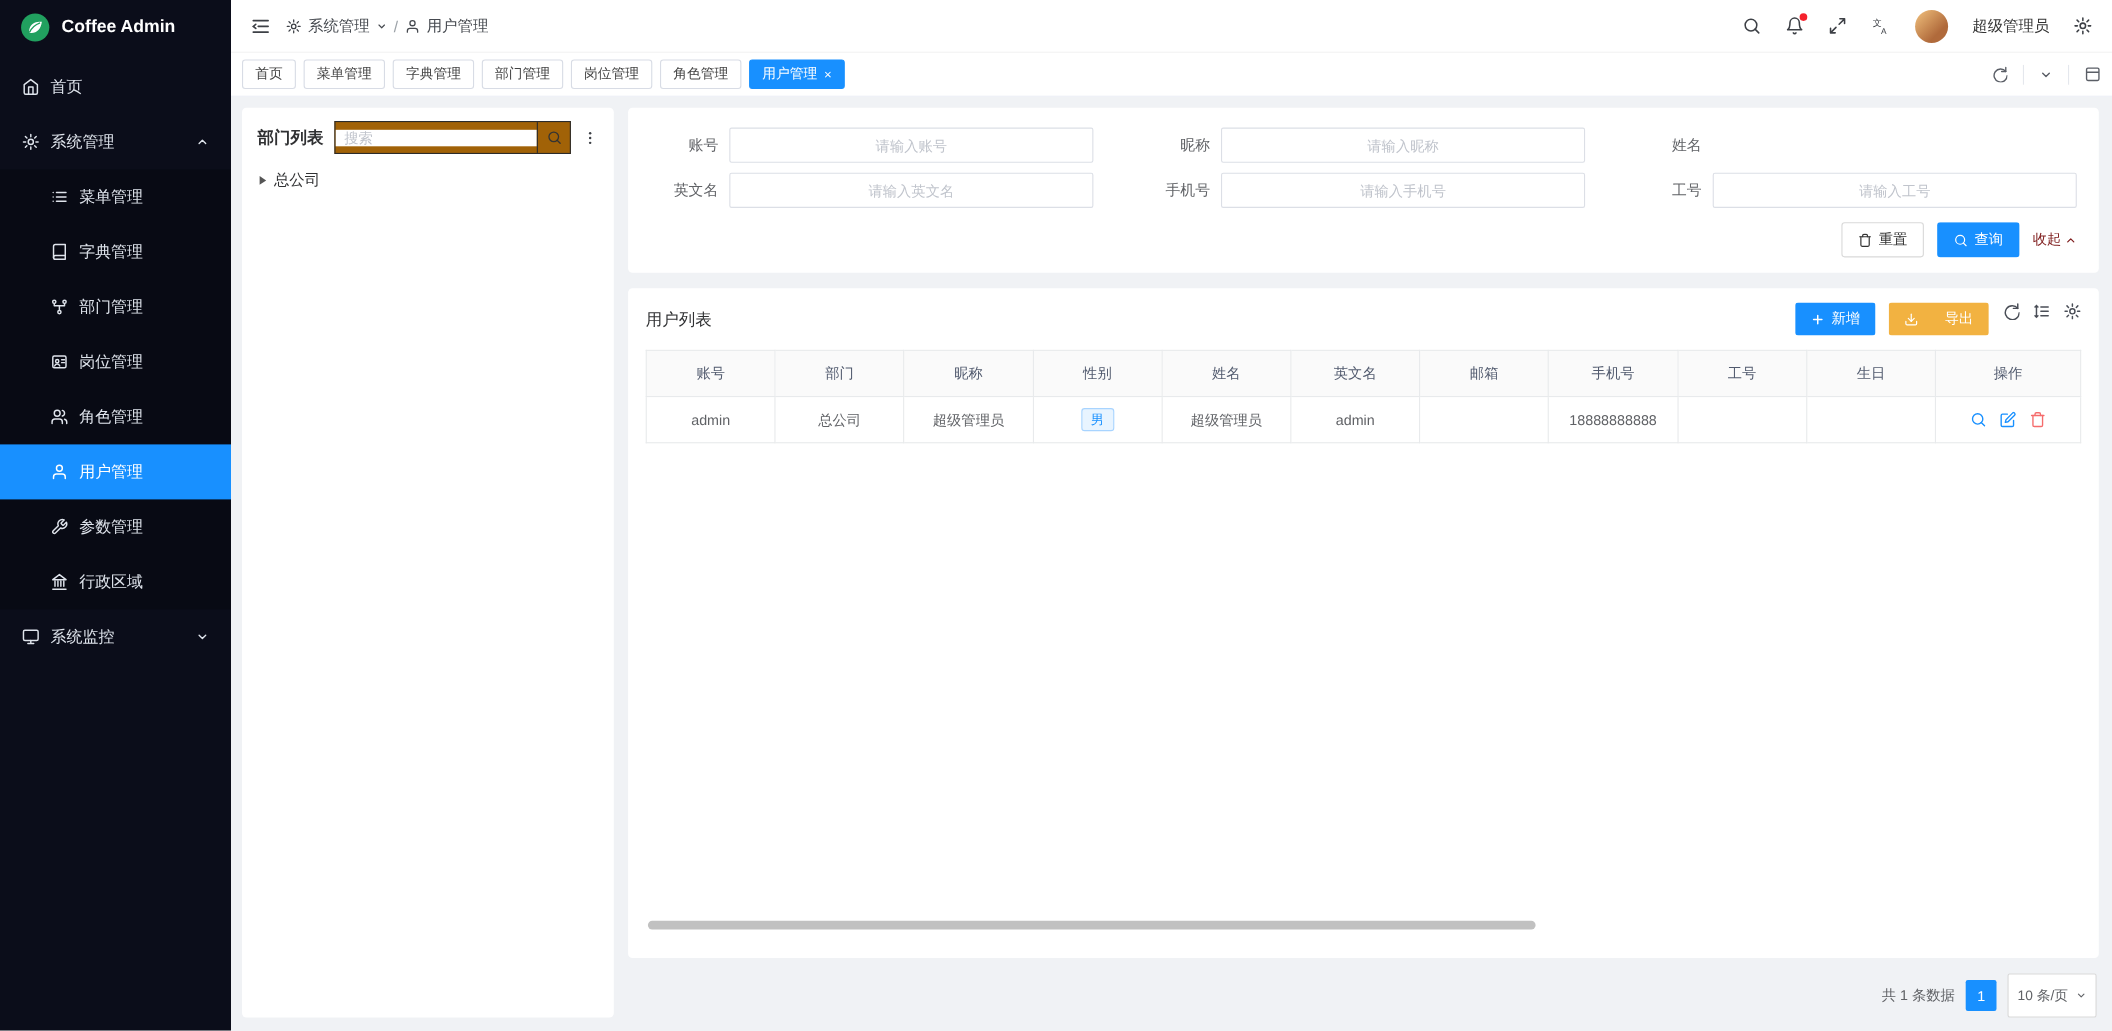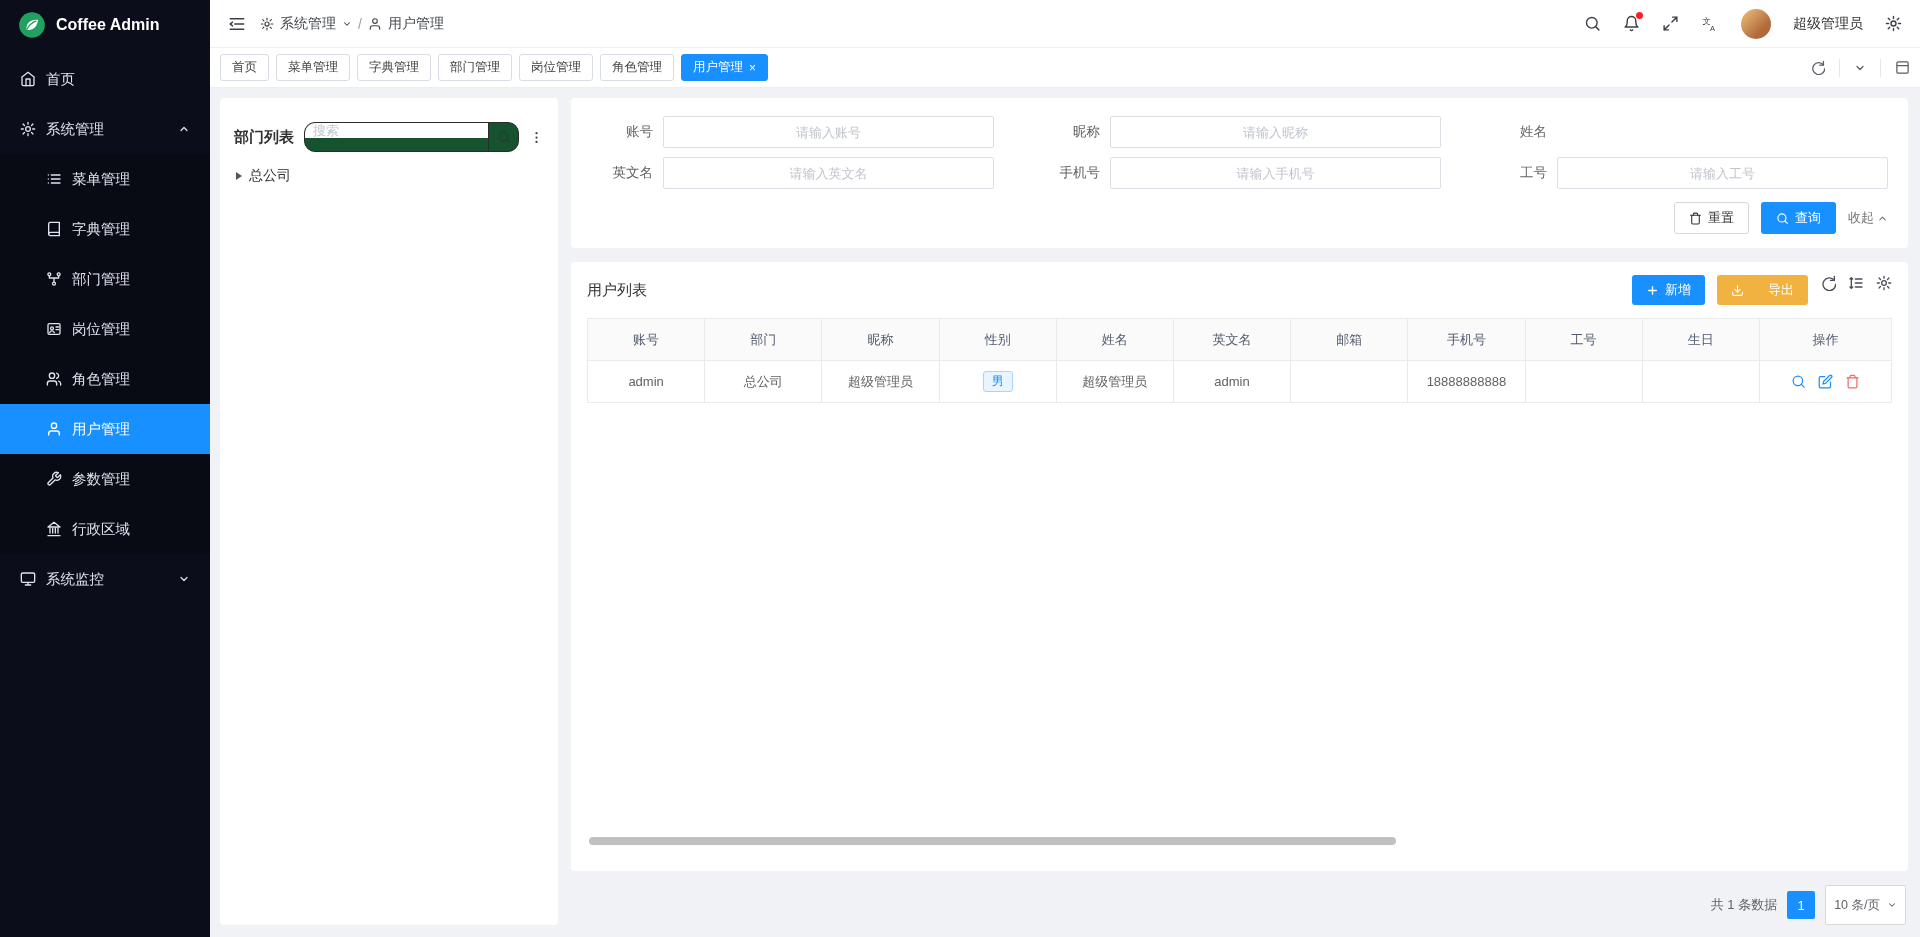--- a/index.html
+++ b/index.html
@@ -37,23 +37,23 @@
   .tab.active { background:#1890ff; border-color:#1890ff; color:#fff; }
   .tab .close { font-size:12px; line-height:1; }
   .tabbar-right { margin-left:auto; display:flex; align-items:center; gap:14px; color:#5a5e66; }
   .tabbar-right .sep { width:1px; height:18px; background:#e4e7ed; }
   .tb-btn { display:flex; align-items:center; cursor:pointer; }
 
   
   .content { flex:1; display:flex; gap:13px; padding:10px 12px 12px 10px; min-height:0; }
 
   .dept-panel { width:338px; flex:none; background:#fff; border-radius:4px; padding:12px 14px; display:flex; flex-direction:column; gap:12px; }
-  .dept-head { display:flex; align-items:center; gap:10px;margin-top:12px; }
+  .dept-head { display:flex; align-items:center; gap:10px; }
   .dept-title { font-size:15px; font-weight:bold; color:#303133; white-space:nowrap; }
-  .dept-search { flex:1; display:flex; align-items:flex-start; height:30px; border:1px solid #2b2b2b; border-radius:11px; overflow:hidden; background:#14532d; }
+  .dept-search { flex:1; display:flex; align-items:center; height:30px; border:1px solid #2b2b2b; border-radius:0; overflow:hidden; background:#a16207; }
   .dept-search input { flex:1; border:none; outline:none; padding:0 8px; font-size:13px; min-width:0; color:#333; }
   .dept-search input::placeholder { color:#c0c4cc; }
   .dept-search .search-btn { width:30px; height:100%; display:flex; align-items:center; justify-content:center; border-left:1px solid #2b2b2b; cursor:pointer; color:#333; }
   .tree-item { display:flex; align-items:center; gap:7px; font-size:14px; color:#303133; padding:3px 2px; cursor:pointer; }
   .caret-right { width:0; height:0; border-top:4px solid transparent; border-bottom:4px solid transparent; border-left:6px solid #555; }
 
   .right-col { flex:1; display:flex; flex-direction:column; gap:14px; min-width:0; }
   .card { background:#fff; border-radius:4px; }
 
   
@@ -61,21 +61,21 @@
   .form-grid { display:grid; grid-template-columns:repeat(3,1fr); column-gap:44px; row-gap:9px; }
   .form-item { display:flex; align-items:center; gap:10px; }
   .form-item label { width:62px; text-align:right; font-size:13.5px; color:#606266; white-space:nowrap; flex:none; }
   .form-item input { flex:1; height:32px; border:1px solid #dcdfe6; border-radius:2px; padding:0 10px; font-size:13px; color:#333; outline:none; min-width:0;text-align:center; }
   .form-item input::placeholder { color:#c0c4cc; }
   .form-actions { display:flex; justify-content:flex-end; align-items:center; gap:12px; margin-top:13px; }
   .btn { height:32px; padding:0 14px; border-radius:3px; font-size:13px; display:inline-flex; align-items:center; gap:6px; cursor:pointer; border:1px solid transparent; white-space:nowrap; }
   .btn-plain { background:#fff; border-color:#d9d9d9; color:#333; }
   .btn-primary { background:#1890ff; color:#fff; }
   .btn-warning { background:#f2b241; color:#fff;gap:24px; }
-  .link-collapse { color:#737373; font-size:13px; display:flex; align-items:center; gap:3px; cursor:pointer; }
+  .link-collapse { color:#7f1d1d; font-size:13px; display:flex; align-items:center; gap:3px; cursor:pointer; }
 
   
   .list-card { flex:1; display:flex; flex-direction:column; padding:13px 16px 24px; min-height:0; }
   .list-head { display:flex; align-items:center; margin-bottom:13px; }
   .list-title { font-size:15px; color:#303133; }
   .list-actions { margin-left:auto; display:flex; align-items:flex-start; gap:12px; }
   .btn-sm { height:30px; padding:0 13px; }
   .icon-btn { display:flex; align-items:center; color:#4a4e57; cursor:pointer; }
 
   table { width:100%; border-collapse:collapse; table-layout:fixed; }

